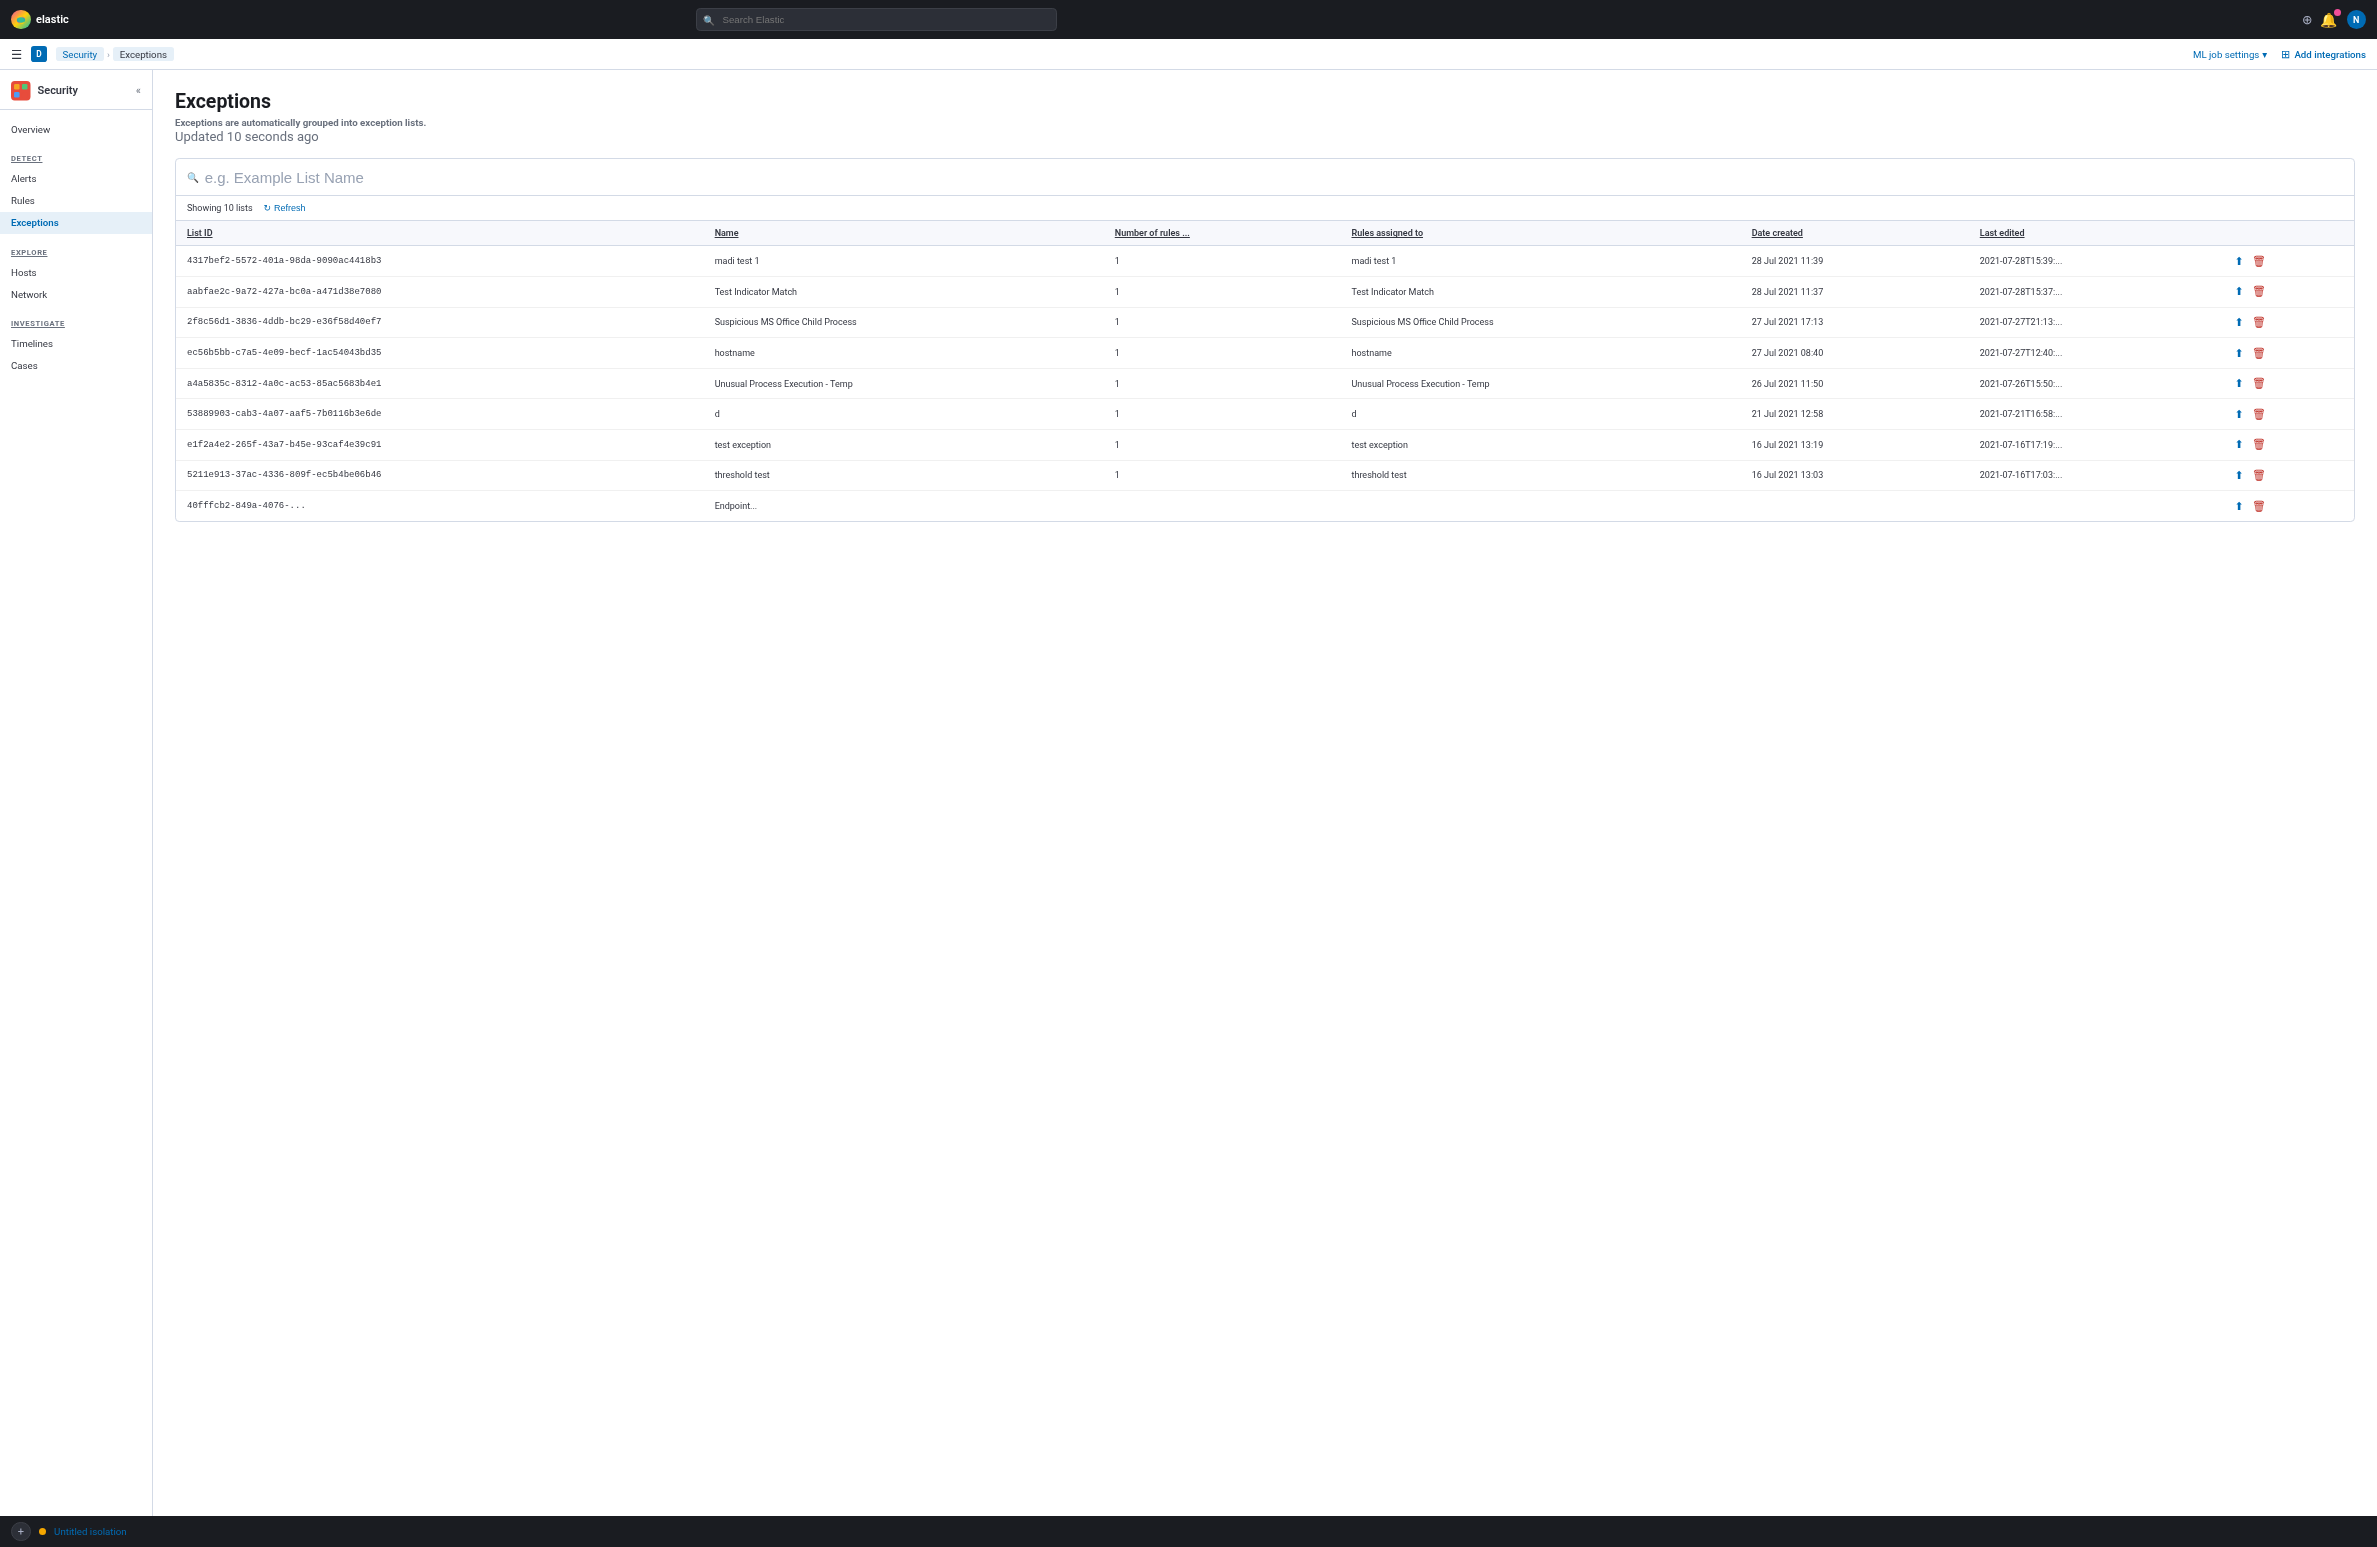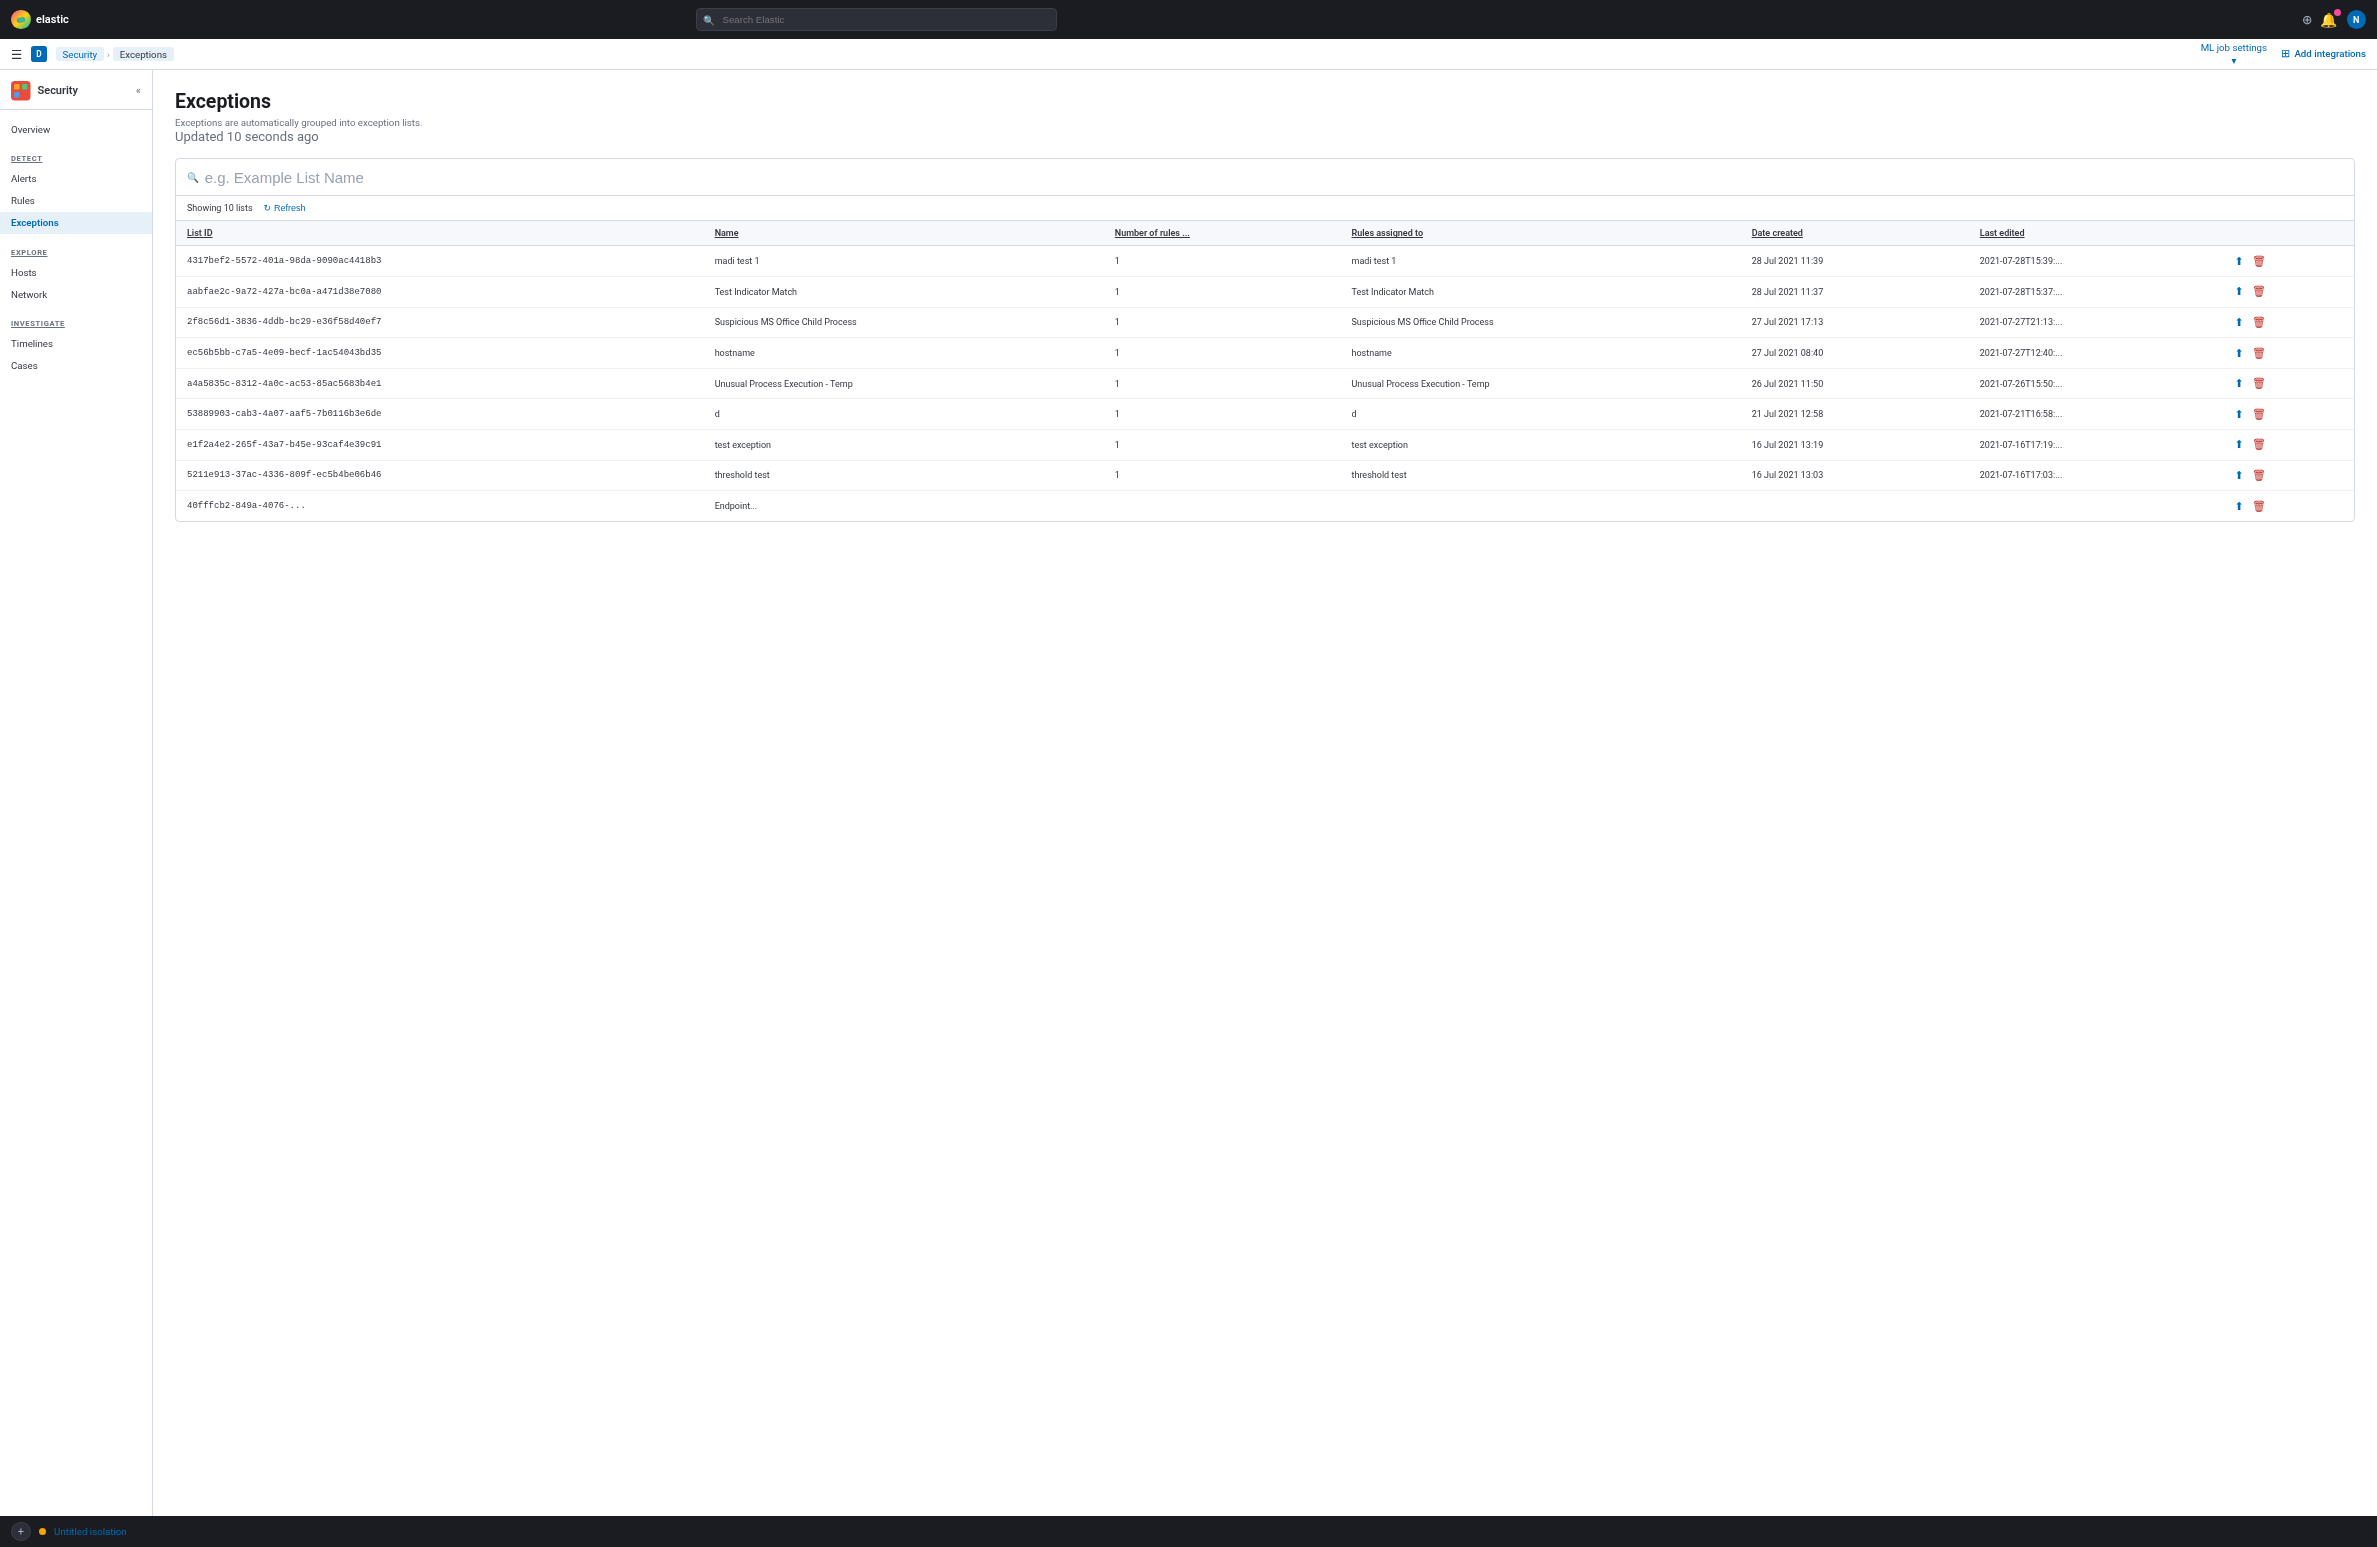--- a/index.html
+++ b/index.html
@@ -154,21 +154,20 @@
       align-items: center;
       gap: 14px;
     }
     .ml-settings {
       color: #006bb4;
       cursor: pointer;
       display: flex;
       align-items: center;
       gap: 2.8px;
       font-size: 9.7px;
-      flex-direction: column;
     }
     .add-integrations {
       color: #006bb4;
       cursor: pointer;
       display: flex;
       align-items: center;
       gap: 4.2px;
       font-size: 9.7px;
       font-weight: 500;
     }
@@ -249,20 +248,21 @@
     .page-title {
       font-size: 19.5px;
       font-weight: 700;
       color: #1a1c21;
       margin-bottom: 4.2px;
     }
     .page-subtitle {
       color: #69707d;
       font-size: 9.7px;
       margin-bottom: 1.4px;
+      font-weight: bold;
     }
     .page-updated {
       color: #69707d;
       font-size: 13px;
       margin-bottom: 14px;
     }
 
     
     .exceptions-panel {
       border: 0.7px solid #d3dae6;

